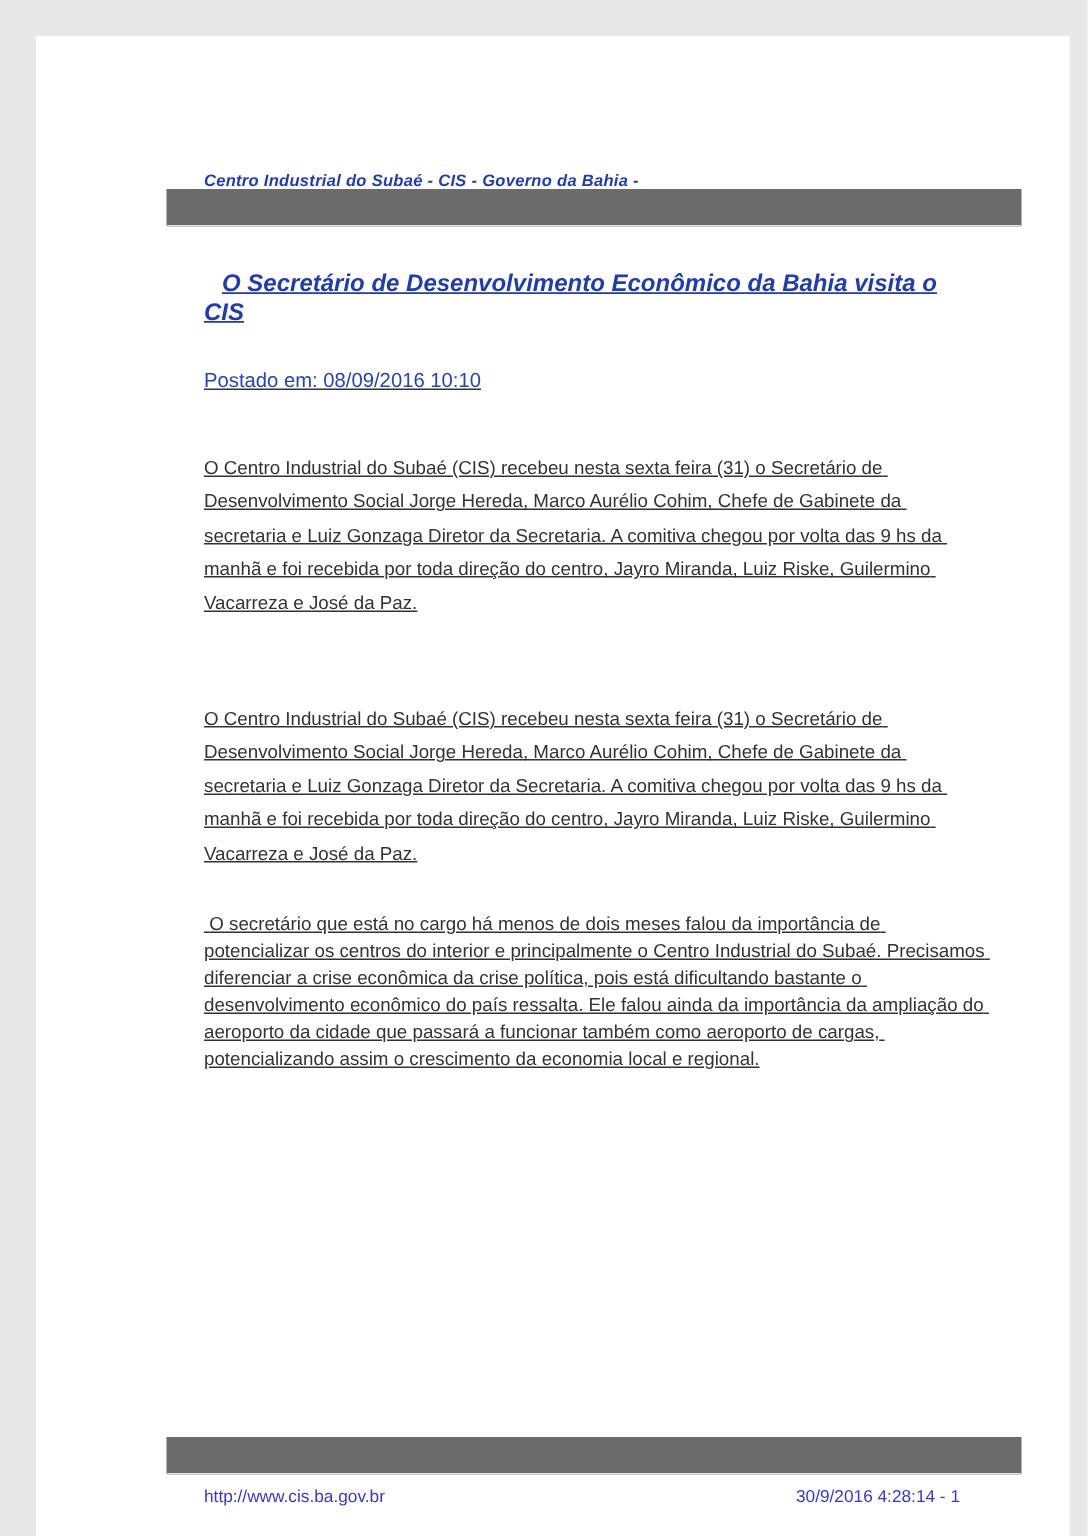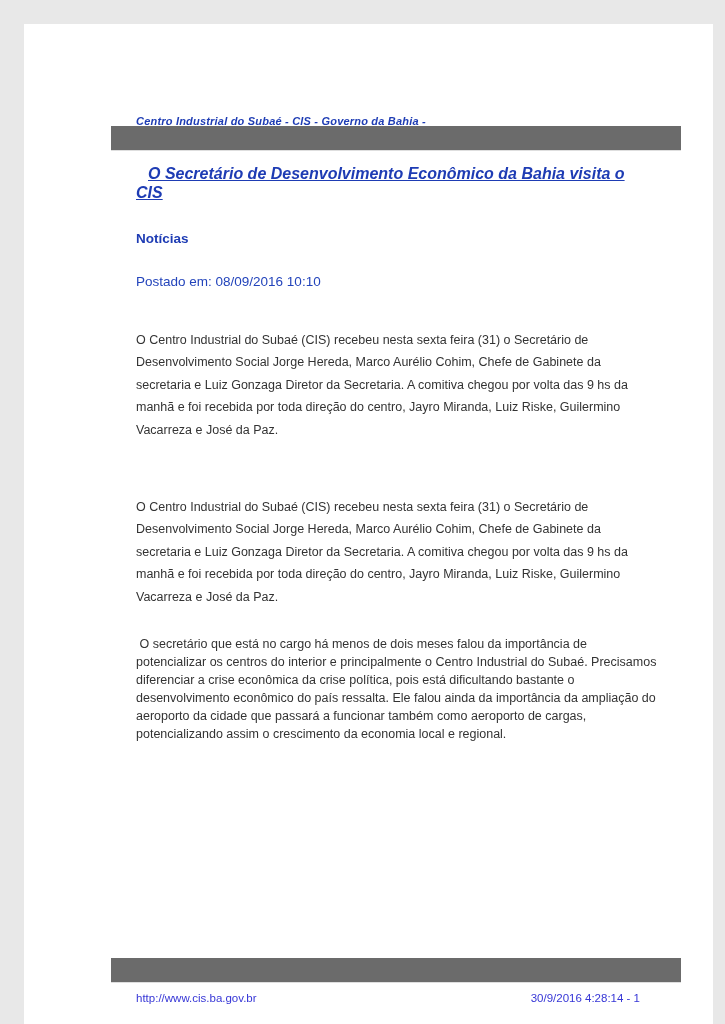--- a/index.html
+++ b/index.html
@@ -28,23 +28,24 @@
     width: 570px;
     height: 2px;
     background: #6b6b6b;
     border-bottom: 1px solid #dedede;
   }
   .header-rule { top: 102px; }
   .footer-rule { top: 934px; }
   .content {
     position: absolute;
     left: 88px;
-    top: 116px;
+    top: 132px;
     width: 570px;
     color: #333333;
+    text-decoration: underline;
   }
   .article-title {
     font-size: 16px;
     line-height: 19px;
     font-weight: bold;
     font-style: italic;
   }
   .article-title a {
     color: #1e3cb4;
     text-decoration: underline;
@@ -93,21 +94,20 @@
 
   <div class="site-header">
     <span>Centro Industrial do Subaé - CIS - Governo da Bahia -</span>
   </div>
 
   <div class="rule header-rule"></div>
 
   <div class="content">
     <h1 class="article-title"><a>O Secretário de Desenvolvimento Econômico da Bahia visita o CIS</a></h1>
 
-    <div class="article-category">Notícias</div>
 
     <div class="article-posted">Postado em: 08/09/2016 10:10</div>
 
     <p class="para loose p0">O Centro Industrial do Subaé (CIS) recebeu nesta sexta feira (31) o Secretário de Desenvolvimento Social Jorge Hereda, Marco Aurélio Cohim, Chefe de Gabinete da secretaria e Luiz Gonzaga Diretor da Secretaria. A comitiva chegou por volta das 9 hs da manhã e foi recebida por toda direção do centro, Jayro Miranda, Luiz Riske, Guilermino Vacarreza e José da Paz.</p>
 
     <p class="para loose p1">O Centro Industrial do Subaé (CIS) recebeu nesta sexta feira (31) o Secretário de Desenvolvimento Social Jorge Hereda, Marco Aurélio Cohim, Chefe de Gabinete da secretaria e Luiz Gonzaga Diretor da Secretaria. A comitiva chegou por volta das 9 hs da manhã e foi recebida por toda direção do centro, Jayro Miranda, Luiz Riske, Guilermino Vacarreza e José da Paz.</p>
 
 
     <p class="para tight p3"> O secretário que está no cargo há menos de dois meses falou da importância de potencializar os centros do interior e principalmente o Centro Industrial do Subaé. Precisamos diferenciar a crise econômica da crise política, pois está dificultando bastante o desenvolvimento econômico do país ressalta. Ele falou ainda da importância da ampliação do aeroporto da cidade que passará a funcionar também como aeroporto de cargas, potencializando assim o crescimento da economia local e regional.</p>
 

